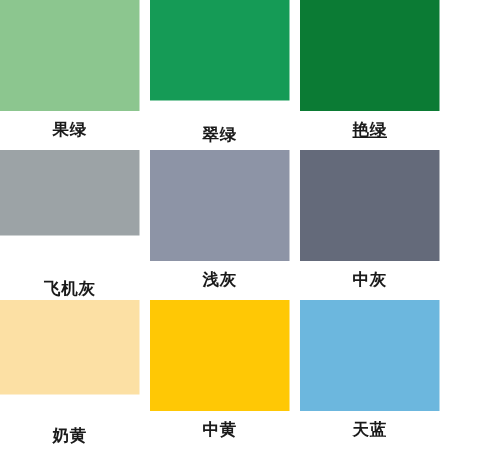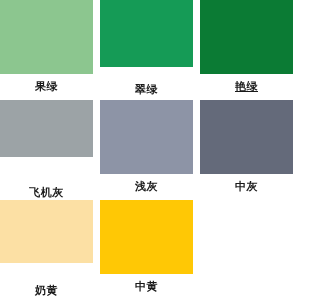--- a/index.html
+++ b/index.html
@@ -99,15 +99,19 @@
     <div class="swatch-label" style="color: rgb(26, 26, 26); margin-top: 15px;">奶黄</div>
   </div>
   <div class="gutter"></div>
 
   <div class="swatch-cell">
     <div class="swatch-chip" style="background-color: rgb(255, 200, 5);"></div>
     <div class="swatch-label" style="color: rgb(26, 26, 26);">中黄</div>
   </div>
   <div class="gutter"></div>
 
+  <div class="swatch-cell">
+    <div class="swatch-chip" style="background-color: rgb(108, 183, 222);"></div>
+    <div class="swatch-label" style="color: rgb(26, 26, 26);">天蓝</div>
+  </div>
   <div class="gutter"></div>
 
 </div>
 
 </body></html>

